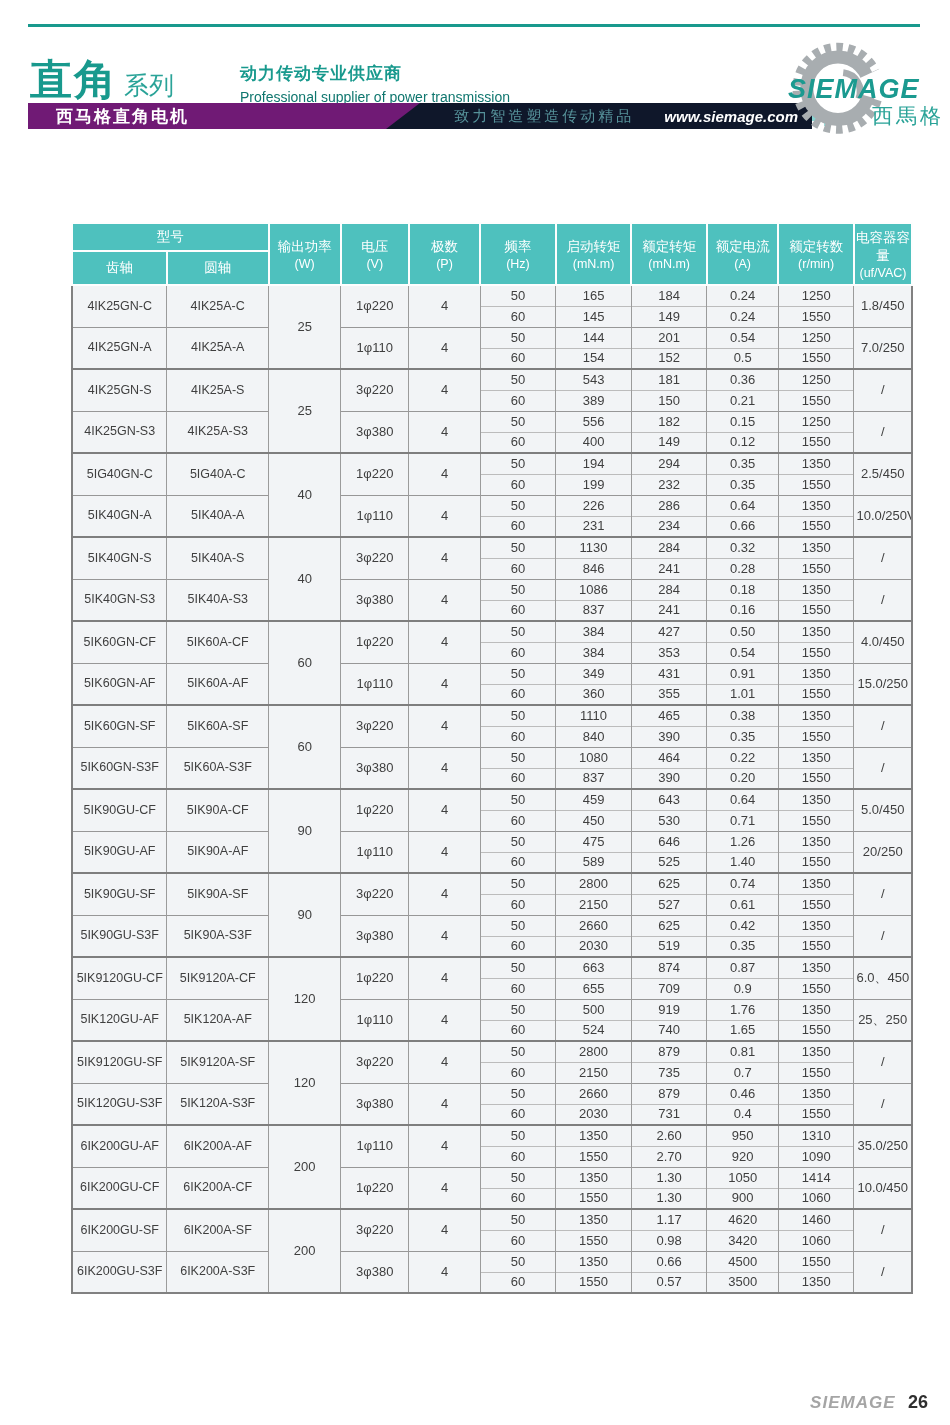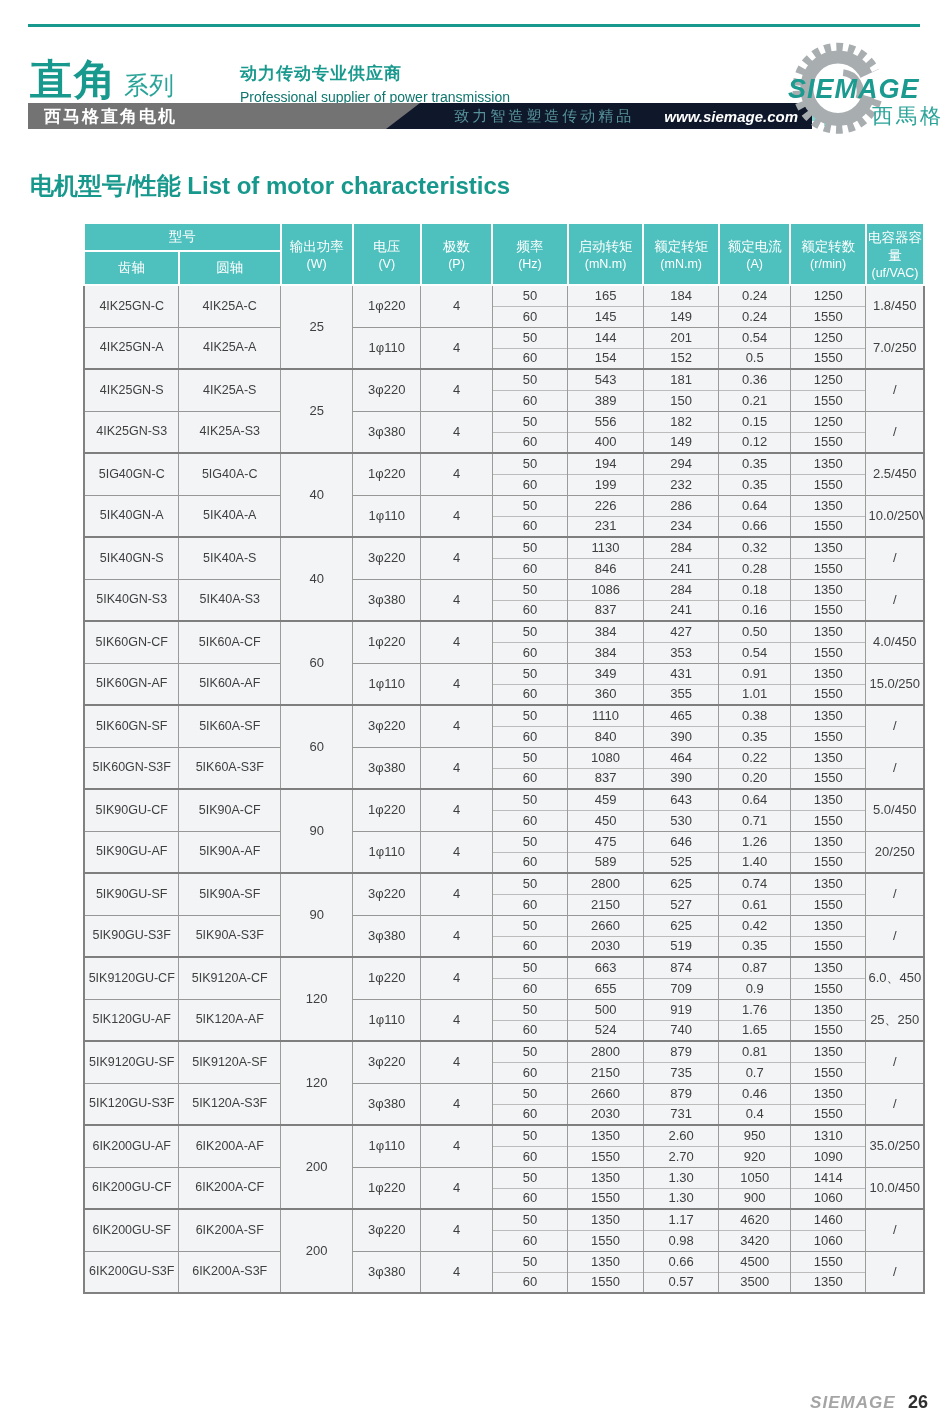--- a/index.html
+++ b/index.html
@@ -16,40 +16,40 @@
   .series-suffix { font-size:25px; color:#2aa398; margin-left:6px; }
   .slogan-wrap { position:absolute; left:240px; top:62px; }
   .slogan-cn { font-size:17px; font-weight:bold; color:#18998d; letter-spacing:1px; }
   .slogan-en { font-size:14px; color:#0f766e; margin-top:4px; }
 
   
   .band-light { position:absolute; left:28px; top:103px; width:784px; height:26px; background:#0f172a;
                 display:flex; align-items:center; justify-content:flex-end; gap:30px; padding-right:14px; }
   .band-frag1 { position:absolute; left:812px; top:112px; width:10px; height:9px; background:#87d4d1; }
   .band-frag2 { position:absolute; left:824px; top:120px; width:7px; height:6px; background:#9bdcd9; }
-  .band-dark { position:absolute; left:28px; top:103px; width:392px; height:26px; background:#737373;
+  .band-dark { position:absolute; left:28px; top:103px; width:392px; height:26px; background:#701a75;
                clip-path:polygon(0 0,100% 0,calc(100% - 34px) 100%,0 100%);
-               display:flex; align-items:center; padding-left:16px; }
+               display:flex; align-items:center; padding-left:28px; }
   .band-dark-label { color:#fff; font-weight:bold; font-size:17px; letter-spacing:2px; }
   .band-slogan { color:#56929a; font-size:15px; letter-spacing:3px; }
   .band-site { color:#fff; font-size:15px; font-weight:bold; font-style:italic; }
 
   
   .logo { position:absolute; left:780px; top:36px; width:170px; height:104px; }
   .logo svg { position:absolute; left:6px; top:2px; }
   .logo-text { position:absolute; left:8px; top:38px; font-size:27px; font-weight:bold; font-style:italic;
                color:#1b9a90; letter-spacing:1px; }
   .logo-cn { position:absolute; left:92px; top:66px; font-size:21px; color:#2aa398;
              font-family:"Liberation Serif","DejaVu Serif",serif; letter-spacing:3px; }
 
   
   .page-title { position:absolute; left:30px; top:170px; font-size:24px; font-weight:bold; color:#17988c; }
 
   
-  .tbl-wrap { position:absolute; left:35px; top:222px; width:890px;padding-left:48px; }
+  .tbl-wrap { position:absolute; left:23px; top:222px; width:890px;padding-left:48px; }
   table { width:100%; border-collapse:collapse; table-layout:fixed; }
   table, .motor-table { border:2px solid #818181; }
   thead th { background:#4ec1be; color:#fff; font-weight:normal; font-size:13.5px;
              border:2px solid #fdfefe; padding:2px 0; }
   thead tr:first-child th { height:28px; }
   thead tr:last-child th { height:34px; }
   th .unit { display:block; font-size:12.5px; margin-top:1px; }
   tbody td { background:#f2f4f6; color:#3f3f3f; font-size:13px; text-align:center;
              height:21px; line-height:1.05; border-left:1px solid #9b9b9b; padding:0 2px;
              overflow:hidden; white-space:nowrap; }
@@ -93,21 +93,20 @@
     <svg width="104" height="104" viewBox="0 0 120 120">
       <circle cx="60" cy="58" r="47" fill="none" stroke="#a8adb0" stroke-width="11" stroke-dasharray="7.5 6.2"></circle>
       <circle cx="60" cy="58" r="36" fill="none" stroke="#a8adb0" stroke-width="15"></circle>
       <polygon points="60,58 120,30 120,74" fill="#ffffff"></polygon>
       <path d="M 66 40 A 22 22 0 0 1 84 70" fill="none" stroke="#a8adb0" stroke-width="8"></path>
     </svg>
     <span class="logo-text">SIEMAGE</span>
     <span class="logo-cn">西馬格</span>
   </div>
 
-  <div class="page-title">电机型号/性能 List of motor characteristics</div>
 
   <div class="tbl-wrap">
     <table class="motor-table">
       <colgroup>
         <col style="width:11.3%">
           <col style="width:12.1%">
           <col style="width:8.6%">
           <col style="width:8.1%">
         <col style="width:8.5%">
           <col style="width:9.0%">

